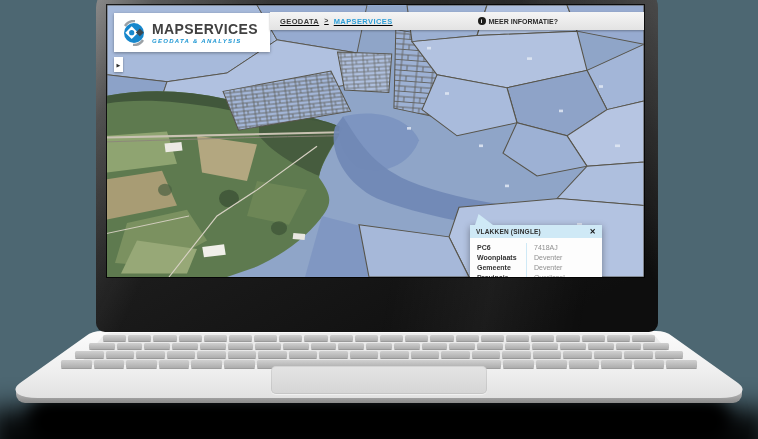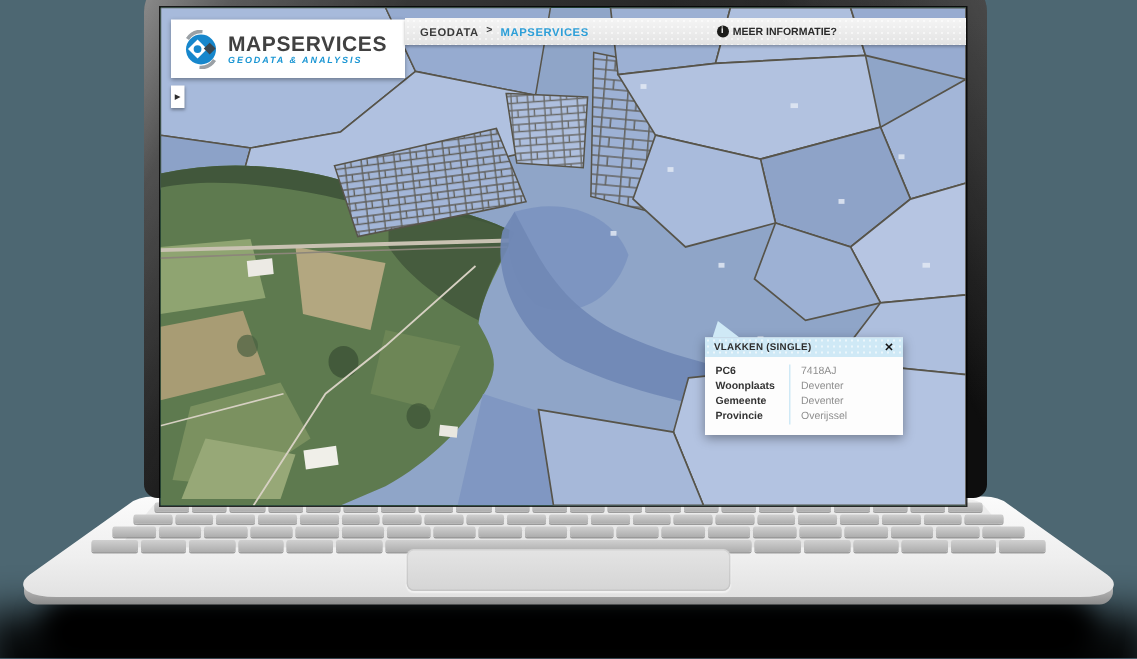--- a/index.html
+++ b/index.html
@@ -24,38 +24,38 @@
             box-shadow:inset 0 0 0 1px rgba(0,0,0,.07),0 1px 1px rgba(255,255,255,.55);}
 
   
   .bezel{position:absolute;left:96px;top:-16px;width:562px;height:348px;
          background:linear-gradient(150deg,#474747,#1c1c1c 45%,#0e0e0e 90%);
          border-radius:24px 24px 9px 9px;}
   .bezel-glare{position:absolute;inset:0;border-radius:inherit;pointer-events:none;background:
       linear-gradient(115deg, rgba(255,255,255,.40) 0%, rgba(255,255,255,.14) 9%, rgba(255,255,255,0) 26%),
       linear-gradient(245deg, rgba(255,255,255,.22) 0%, rgba(255,255,255,0) 20%),
       linear-gradient(100deg, rgba(255,255,255,0) 55%, rgba(255,255,255,.05) 72%, rgba(255,255,255,0) 88%);}
-  .screen{position:absolute;left:107px;top:5px;width:537px;height:332px;background:#14532d;overflow:hidden;
+  .screen{position:absolute;left:107px;top:5px;width:537px;height:272px;background:#fdba74;overflow:hidden;
           box-shadow:0 0 0 1px rgba(0,0,0,.8);}
   .map-svg{position:absolute;left:0;top:0;width:100%;height:100%;cursor:crosshair;}
 
   
   .logo-box{position:absolute;left:7px;top:8px;width:156px;height:39px;background:#fff;
             display:flex;align-items:center;gap:5px;padding:0 7px;box-sizing:border-box;
             box-shadow:0 1px 3px rgba(0,0,0,.35);}
   .logo-text{display:flex;flex-direction:column;line-height:1;}
   .logo-title{font-size:14px;font-weight:bold;color:#414141;letter-spacing:.4px;}
   .logo-sub{font-size:6px;font-weight:bold;font-style:italic;color:#1b96d3;letter-spacing:1.3px;margin-top:2px;}
 
   .topbar{position:absolute;left:163px;top:7px;right:0;height:18px;
           background:linear-gradient(#f5f5f5,#e3e3e3);display:flex;align-items:center;
           padding:0 10px;box-shadow:0 1px 2px rgba(0,0,0,.3);
           background-image:radial-gradient(rgba(255,255,255,.55) .5px,transparent .6px),linear-gradient(#f5f5f5,#e3e3e3);
           background-size:4px 4px,100% 100%;}
-  .crumb{display:flex;align-items:flex-start;gap:5px;font-size:7.5px;font-weight:bold;letter-spacing:.4px;}
+  .crumb{display:flex;align-items:flex-start;gap:5px;font-size:7.5px;font-weight:bold;letter-spacing:.4px;text-decoration:underline;}
   .crumb-section{color:#3a3a3a;cursor:pointer;}
   .crumb-sep{color:#3a3a3a;font-size:7px;}
   .crumb-page{color:#2d9fd8;cursor:pointer;}
   .info{margin-left:auto;margin-right:76px;display:flex;align-items:center;gap:3px;
         font-size:7px;font-weight:bold;color:#2b2b2b;cursor:pointer;}
   .info-badge{width:8px;height:8px;border-radius:50%;background:#1c1c1a;color:#fff;
               font-size:6px;line-height:8px;text-align:center;font-weight:bold;font-style:normal;}
 
   .side-toggle{position:absolute;left:7px;top:52px;width:9px;height:15px;background:#fff;
                display:flex;align-items:center;justify-content:center;

